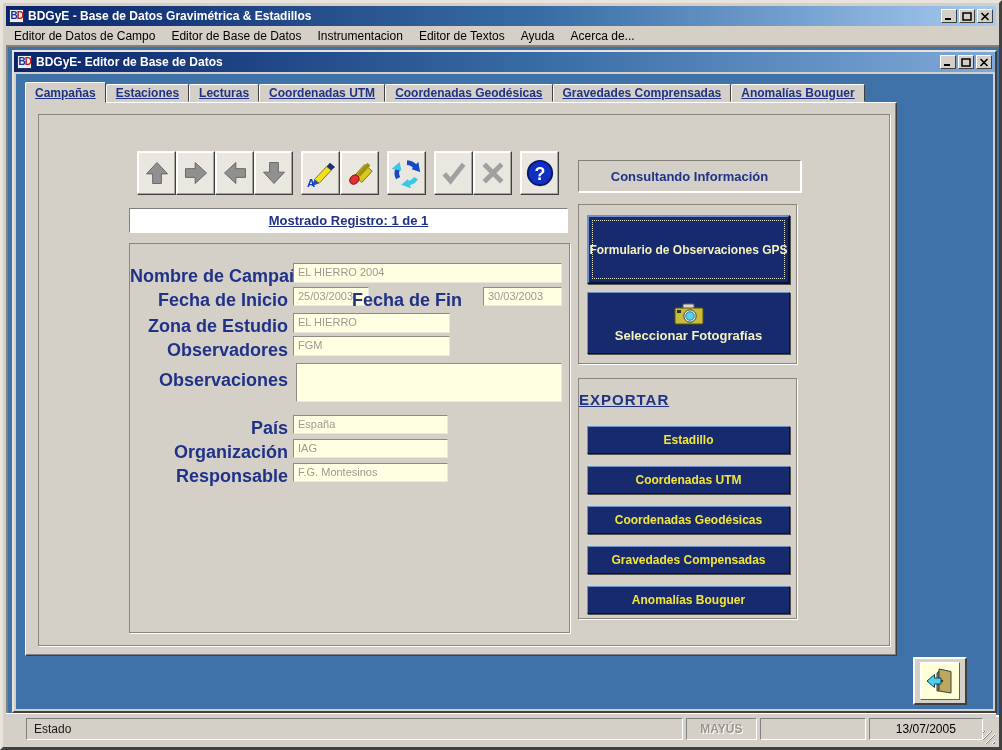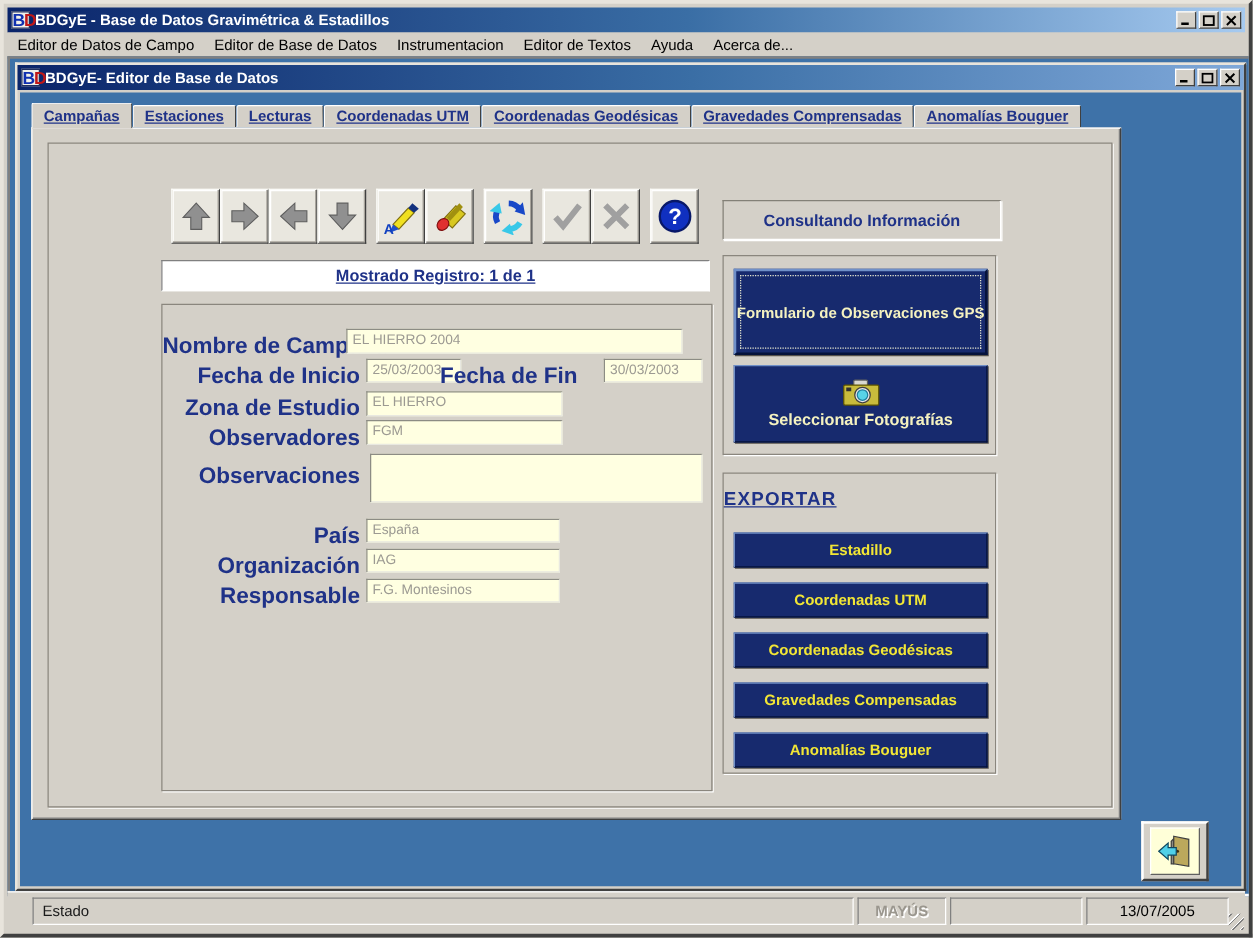--- a/index.html
+++ b/index.html
@@ -3,21 +3,21 @@
 <meta charset="utf-8">
 <style>
   html,body{margin:0;padding:0;background:#707070;font-family:"Liberation Sans","DejaVu Sans",sans-serif;}
   *{box-sizing:border-box;}
   #app{position:relative;width:1002px;height:750px;background:#D4D0C8;
        border:3px solid;border-color:#E8E4DC #404040 #404040 #E8E4DC;overflow:hidden;}
   .titlebar{position:absolute;left:3px;top:3px;right:3px;height:20px;
     background:linear-gradient(to right,#0A246A 0%,#3A6EA5 55%,#A6CAF0 100%);
     display:flex;align-items:center;padding:0 3px;color:#fff;font-weight:bold;font-size:12px;}
   .appicon{width:15px;height:14px;background:#F0F0E8;border:1px solid #203060;margin-right:4px;
-    font-size:14px;font-weight:bold;line-height:12px;text-align:right;letter-spacing:-1px;
+    font-size:10px;font-weight:bold;line-height:12px;text-align:right;letter-spacing:-1px;
     color:#1030B0;flex:0 0 auto;}
   .appicon b{color:#C01818;}
   .tb-title{flex:1 1 auto;white-space:nowrap;overflow:hidden;}
   .winbtns{display:flex;gap:2px;}
   .winbtn{width:16px;height:14px;background:#D4D0C8;border:1px solid;
     border-color:#fff #404040 #404040 #fff;display:flex;align-items:center;justify-content:center;}
   .menubar{position:absolute;left:3px;top:23px;right:3px;height:19px;background:#D4D0C8;
     display:flex;align-items:center;font-size:12px;color:#000;}
   .menuitem{padding:1px 8px;white-space:nowrap;}
   
@@ -247,21 +247,21 @@
               <div class="infobox">
                 <span>Consultando Información</span>
               </div>
 
               <div class="banner">
                 <span>Mostrado Registro: 1 de 1</span>
               </div>
 
               <div class="formbox etched">
                 <div class="flabel" style="top:22px;">Nombre de Campaña</div>
-                <div class="field" style="left:147px;top:19px;width:269px;height:20px;">EL HIERRO 2004</div>
+                <div class="field" style="left:163px;top:19px;width:269px;height:20px;">EL HIERRO 2004</div>
 
                 <div class="flabel" style="top:46px;">Fecha de Inicio</div>
                 <div class="field" style="left:163px;top:43px;width:76px;height:19px;">25/03/2003</div>
                 <div class="flabel" style="left:186px;width:146px;top:46px;">Fecha de Fin</div>
                 <div class="field" style="left:353px;top:43px;width:79px;height:19px;">30/03/2003</div>
 
                 <div class="flabel" style="top:72px;">Zona de Estudio</div>
                 <div class="field" style="left:163px;top:69px;width:157px;height:20px;">EL HIERRO</div>
 
                 <div class="flabel" style="top:96px;">Observadores</div>

